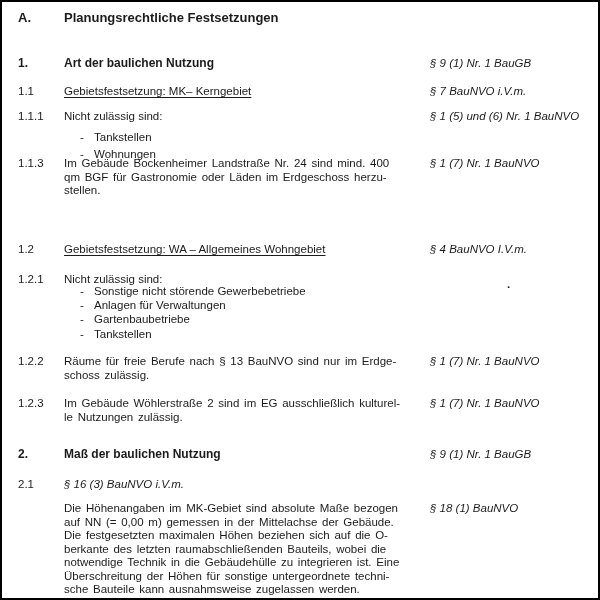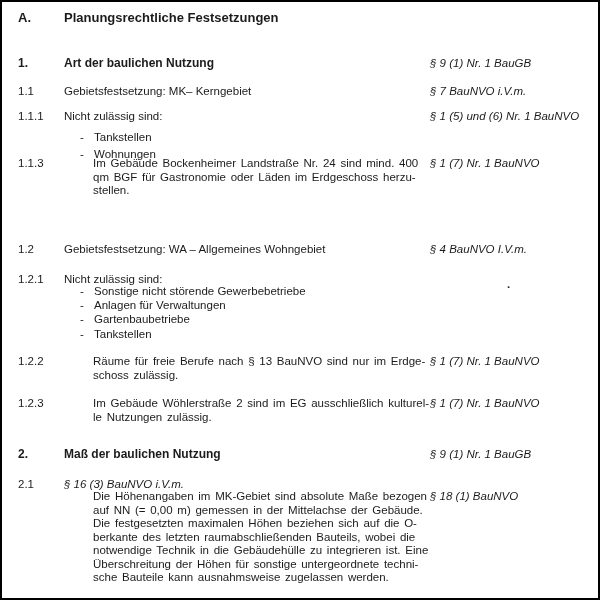--- a/index.html
+++ b/index.html
@@ -26,22 +26,22 @@
     display: grid;
     grid-template-columns: 46px 366px 1fr;
     padding-left: 16px;
     padding-right: 4px;
   }
   .num  { }
   .txt  { }
   .ref  { padding-left: 0px; font-style: italic; }
   .doc-heading { font-size: 13px; font-weight: bold; line-height: 16px; }
   .section-heading { font-size: 12px; font-weight: bold; }
-  .underlined { text-underline-offset: 2px; }
-  .multiline { white-space: pre-line; word-spacing: 1.5px; margin-left: 29px; }
+  .underlined { text-decoration: underline; text-underline-offset: 2px; }
+  .multiline { white-space: pre-line; word-spacing: 1.5px; }
   .bullets { padding-left: 16px; }
   .bullet-line { display: flex; }
   .bullet-dash { width: 14px; flex: 0 0 14px; }
   .lh-wide { line-height: 16.5px; }
   .lh-mid  { line-height: 14.2px; }
   .stray { position: absolute; font-weight: bold; }
 </style>
 </head>
 <body>
 
@@ -148,21 +148,21 @@
     <div class="num">2.</div>
     <div class="txt">Maß der baulichen Nutzung</div>
     <div class="ref" style="font-weight:normal;font-size:11.5px">§ 9 (1) Nr. 1 BauGB</div>
   </div>
 
   <div class="row" style="top:476px">
     <div class="num">2.1</div>
     <div class="ref">§ 16 (3) BauNVO i.V.m.</div>
   </div>
 
-  <div class="row" style="top:488px">
+  <div class="row" style="top:500px">
     <div class="num"></div>
     <div class="txt multiline">Die Höhenangaben im MK-Gebiet sind absolute Maße bezogen
 auf NN (= 0,00 m) gemessen in der Mittelachse der Gebäude.
 Die festgesetzten maximalen Höhen beziehen sich auf die O-
 berkante des letzten raumabschließenden Bauteils, wobei die
 notwendige Technik in die Gebäudehülle zu integrieren ist. Eine
 Überschreitung der Höhen für sonstige untergeordnete techni-
 sche Bauteile kann ausnahmsweise zugelassen werden.</div>
     <div class="ref">§ 18 (1) BauNVO</div>
   </div>

